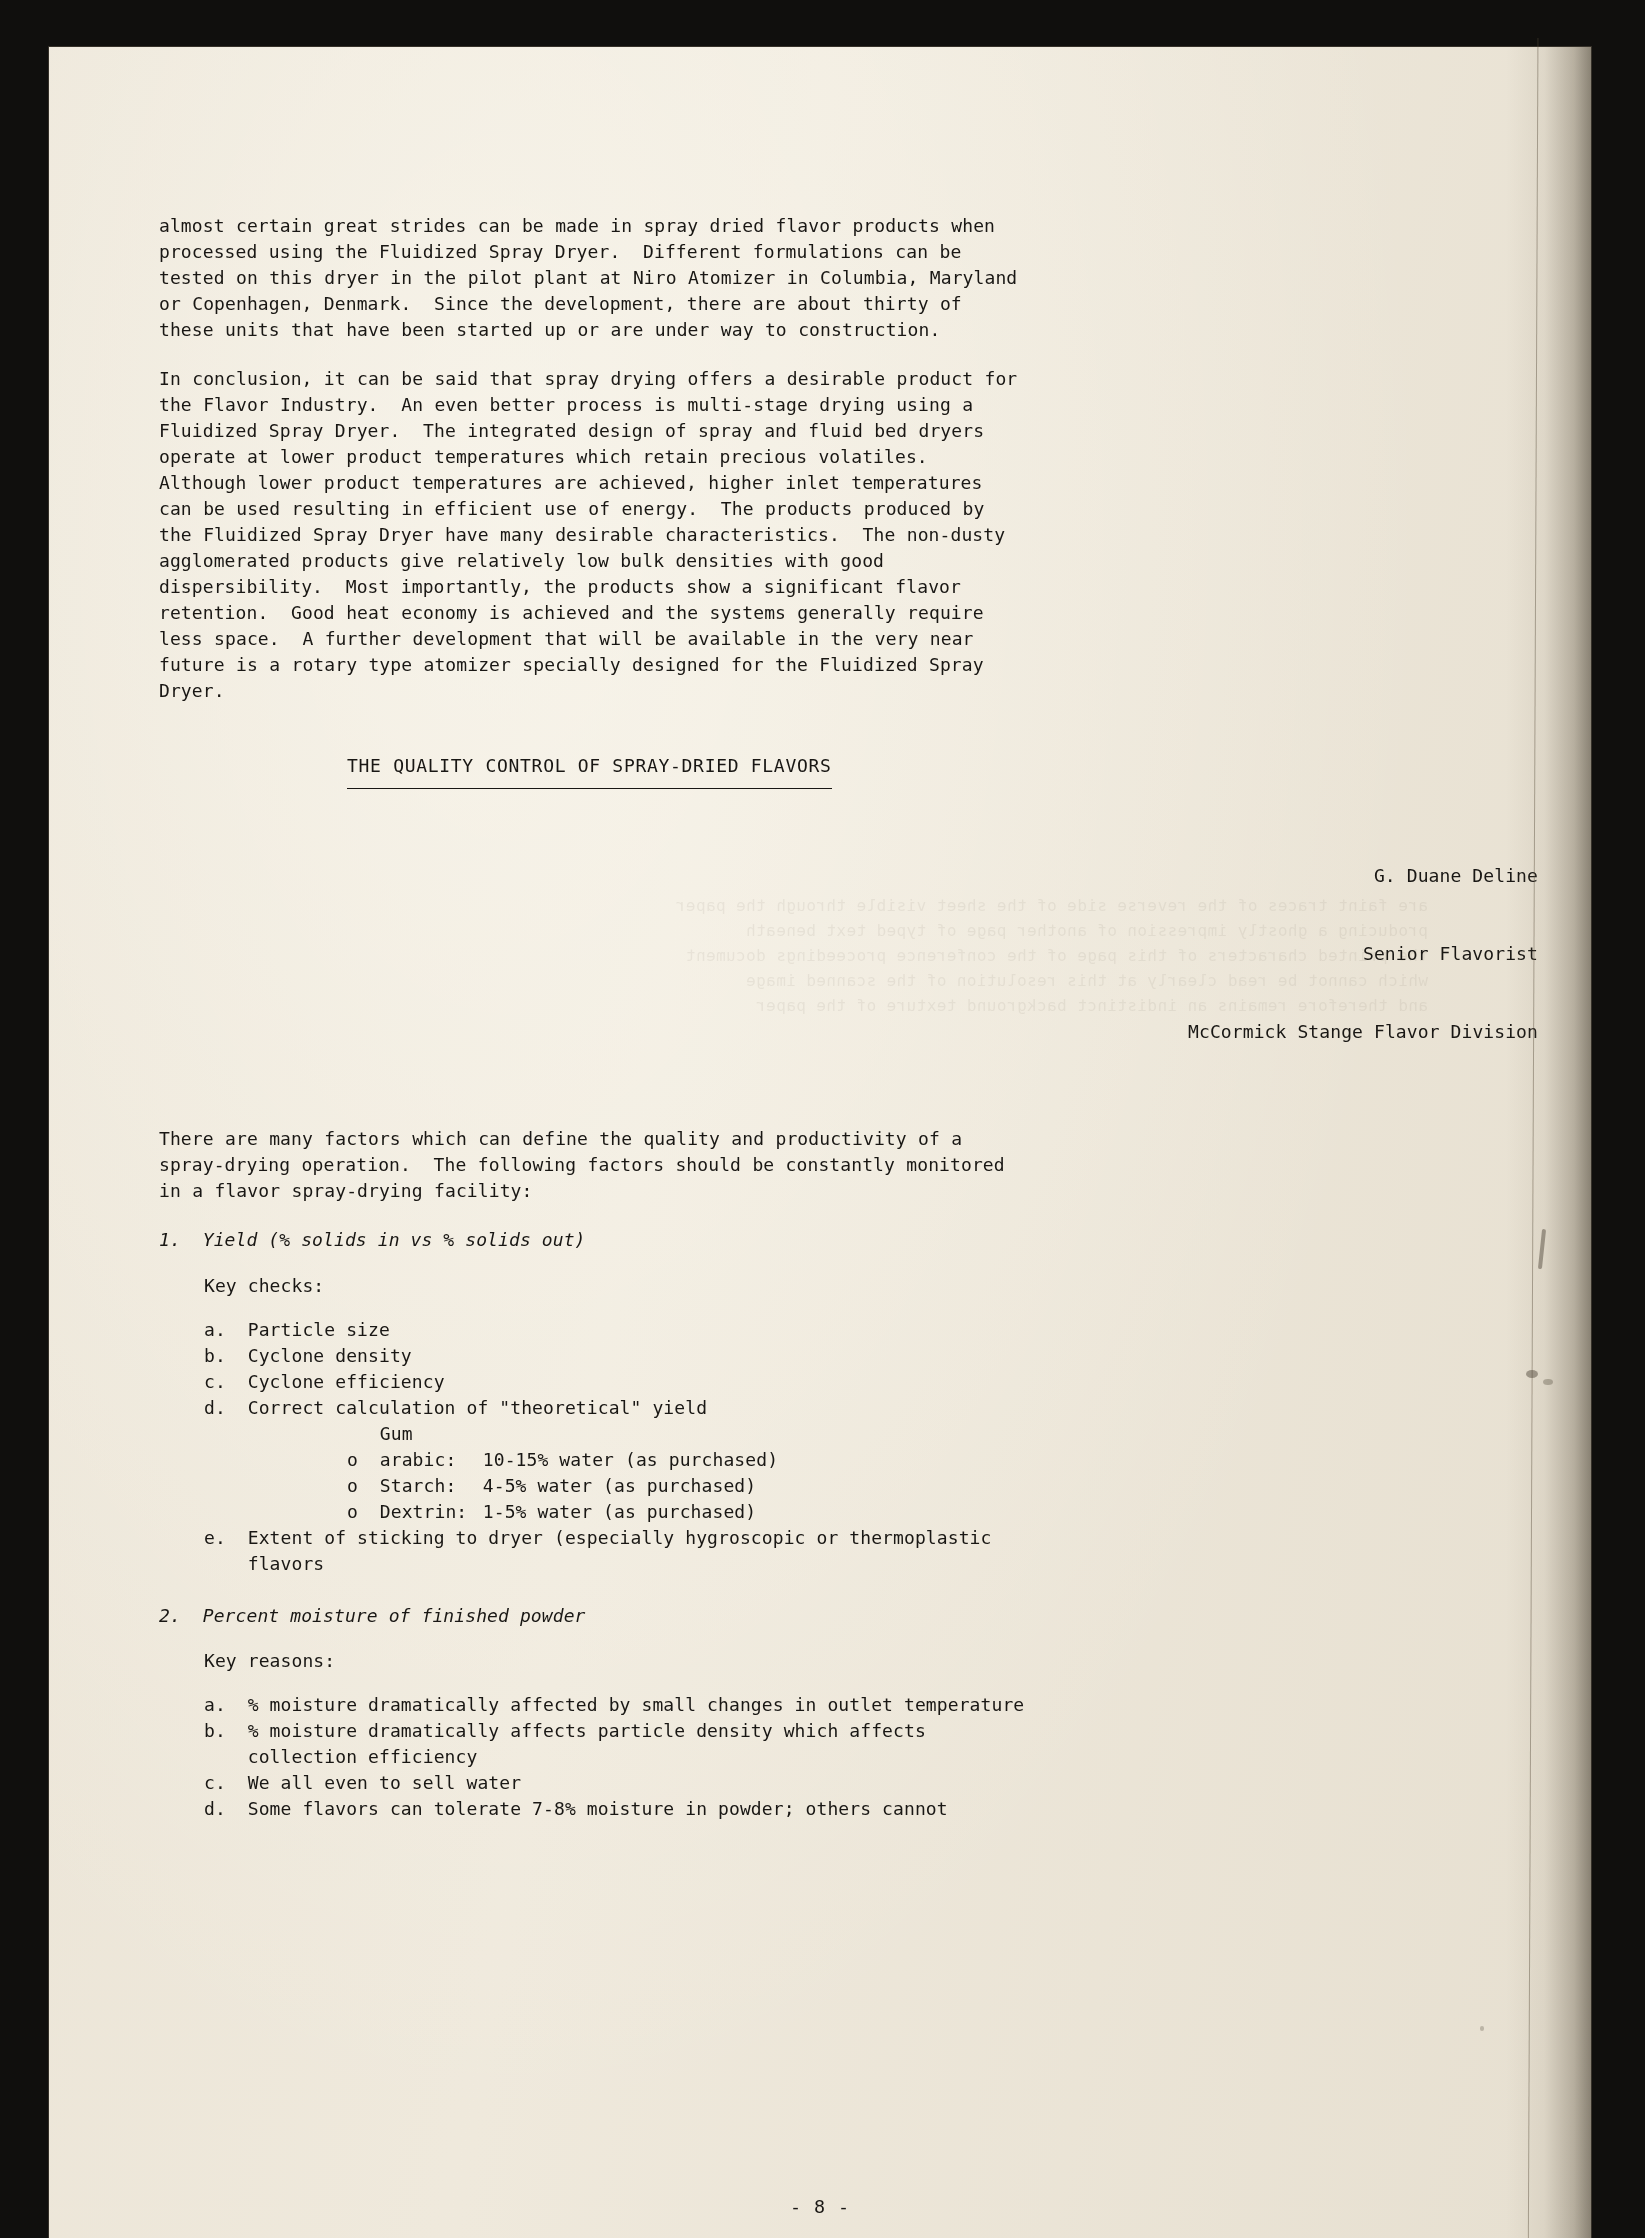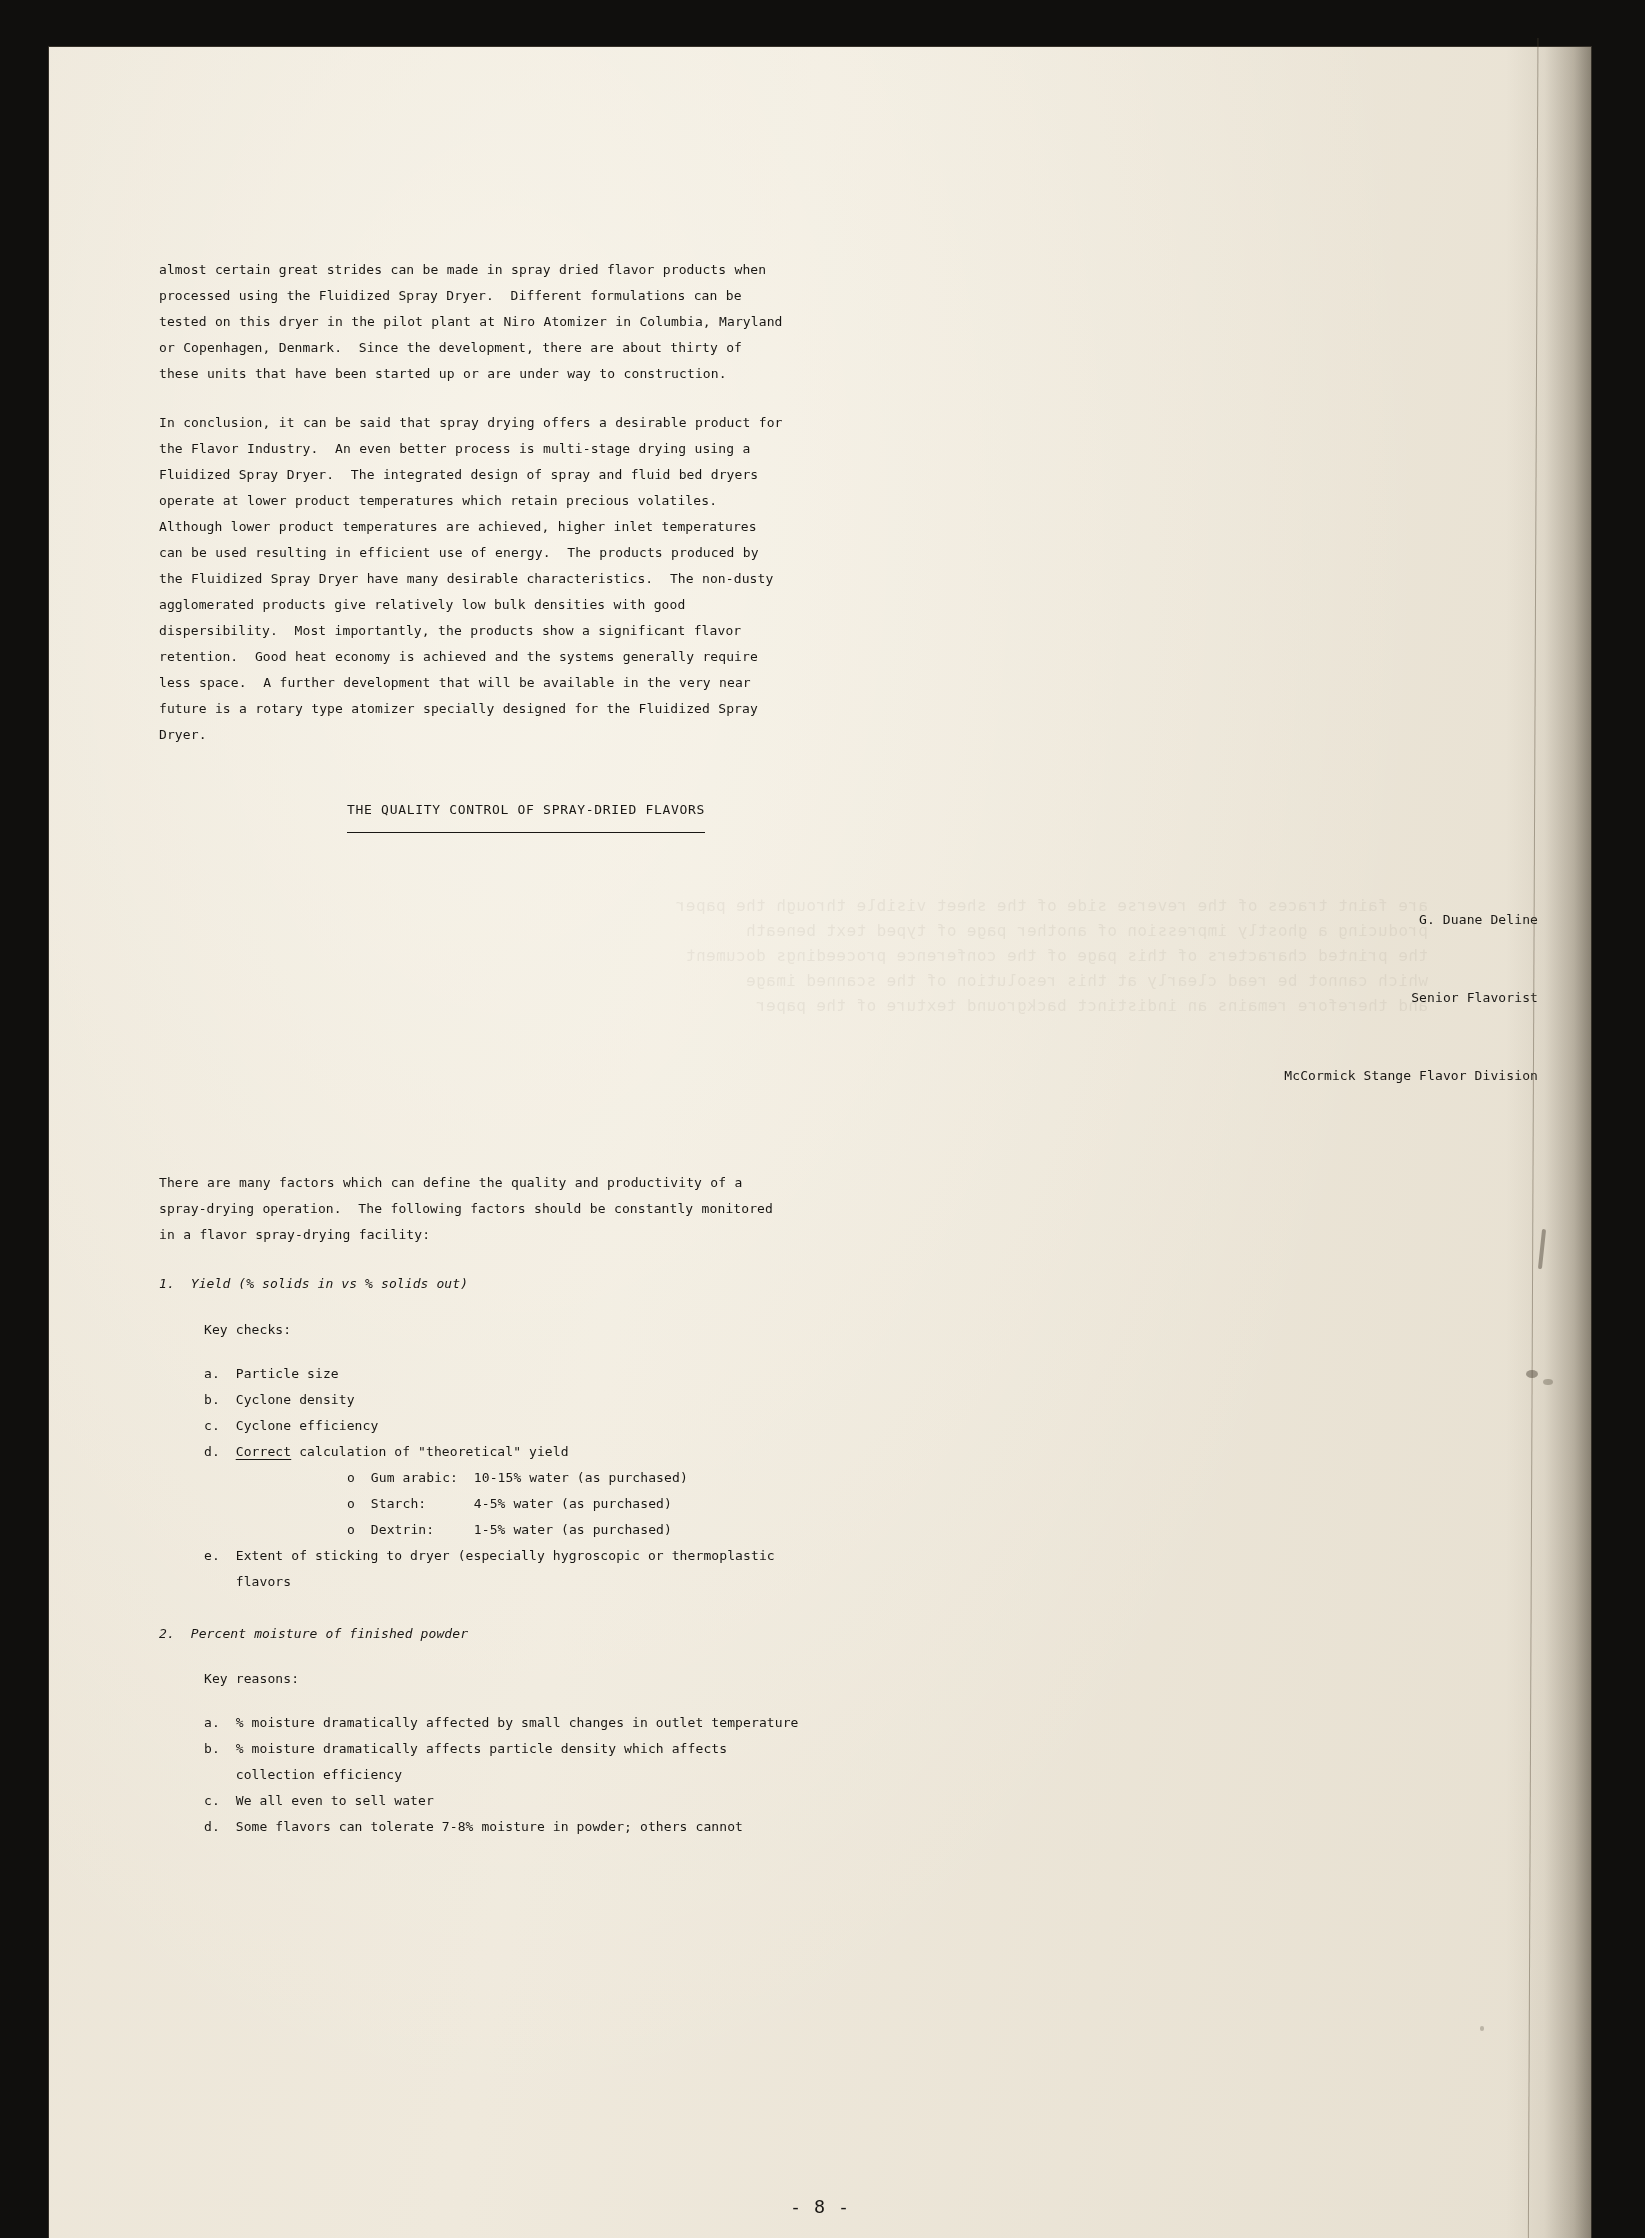--- a/index.html
+++ b/index.html
@@ -82,24 +82,23 @@
     white-space: pre-wrap;
   }
 
   
   #content {
     position: absolute;
     left: 110px;
     top: 166px;
     width: 1379px;
     color: #191714;
-    font-size: 13px;
+    font-size: 18px;
     line-height: 26px;
     letter-spacing: 0.1px;
-    margin-top: 44px;
   }
 
   .para {
     margin: 0 0 23px 0;
     white-space: pre-wrap;
     word-spacing: 0.4px;
   }
 
   .section-title-wrap {
     margin: 49px 0 21.5px 0;
@@ -140,21 +139,21 @@
     margin: 0;
   }
   .bullet-list {
     padding-left: 143px;
     margin: 0;
   }
   .bullet-item {
     white-space: pre-wrap;
     margin: 0;
   }
-  .u { text-decoration: underline; text-underline-offset: 2.7px; }
+  .u { text-underline-offset: 2.7px; }
 
   .blockgap { height: 26px; }
 
   #page-number {
     position: absolute;
     left: 0;
     right: 0;
     top: 2149px;
     text-align: center;
     font-size: 18.4px;

